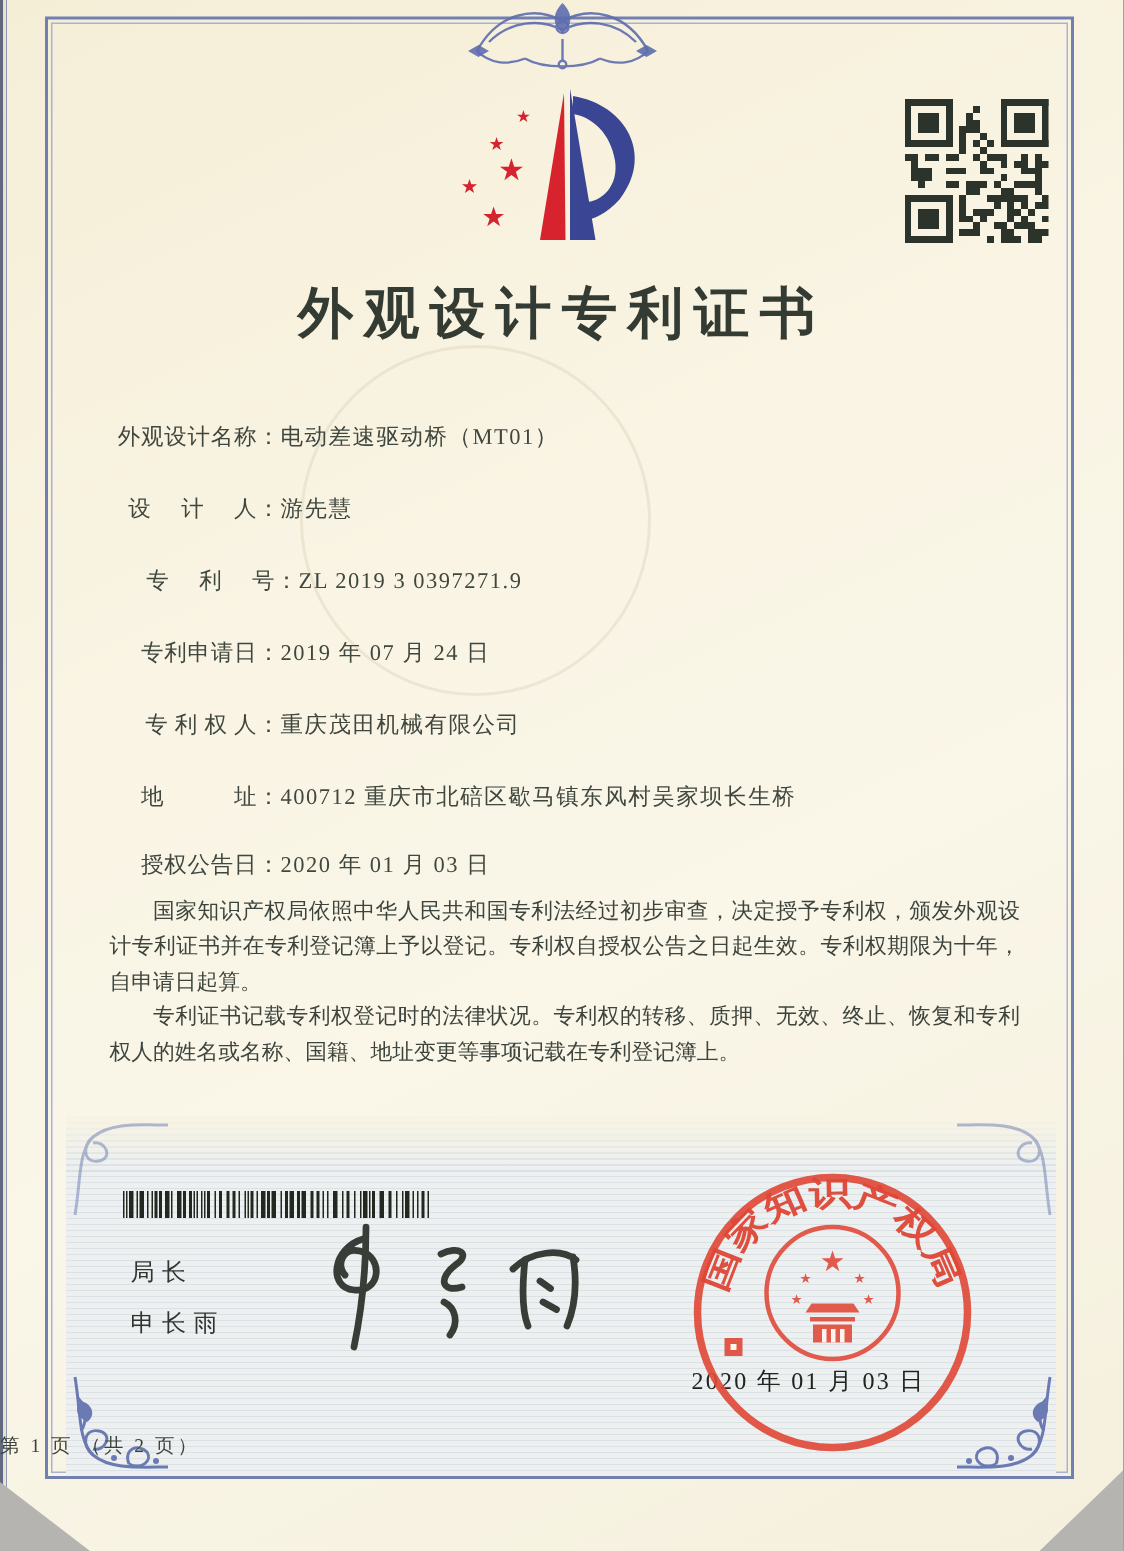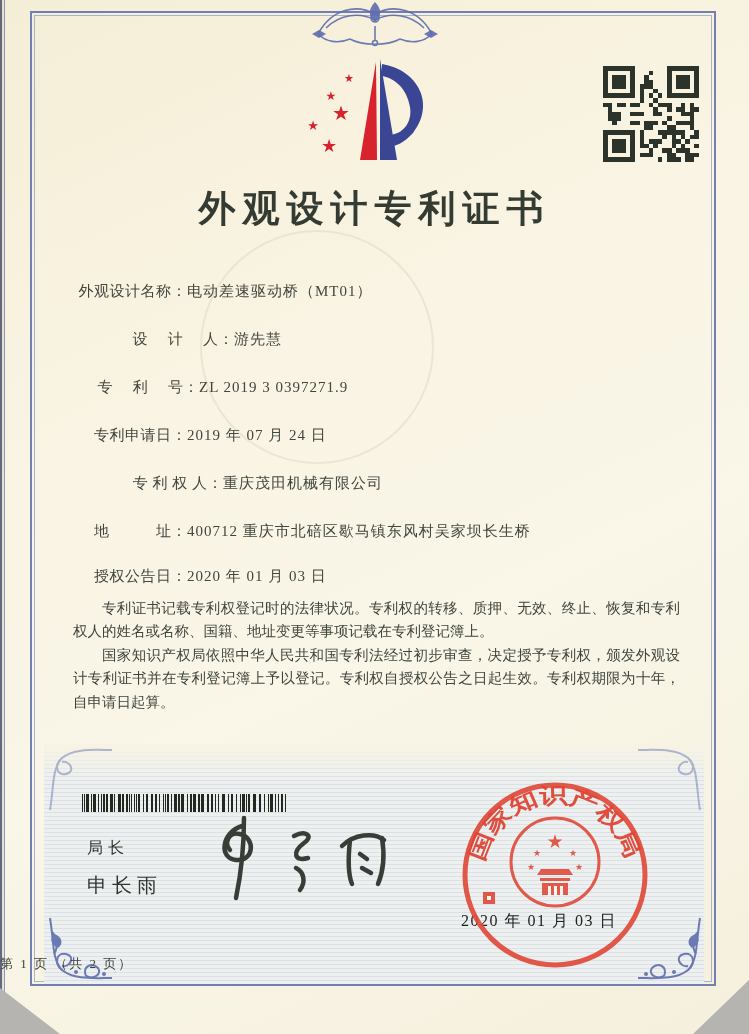--- a/index.html
+++ b/index.html
@@ -40,21 +40,21 @@
   .frow{position:absolute;left:75px;width:620px;height:20px;font-size:15px;color:#40473f;white-space:nowrap;}
   .flabel{display:inline-block;width:112px;letter-spacing:.5px;text-align:right;}
   .fvalue{letter-spacing:1px;}
   .pair2{position:absolute;left:295px;top:0;}
   .pair2 .flabel{width:auto;margin-right:8px;}
   .paras{position:absolute;left:73px;top:597px;width:607px;font-size:14.5px;line-height:23.4px;
     text-align:justify;color:#3d443d;}
   .paras p{margin:0;text-indent:2em;}
   .sig-title{position:absolute;left:87px;top:838px;font-size:16px;letter-spacing:5px;
     font-family:"Liberation Sans","DejaVu Sans",sans-serif;color:#30362f;}
-  .sig-name{position:absolute;left:87px;top:872px;font-size:20px;letter-spacing:5px;
+  .sig-name{position:absolute;left:87px;top:872px;font-size:16px;letter-spacing:5px;
     font-family:Liberation Mono, monospace;color:#30362f;}
   .seal-date{position:absolute;left:461px;top:911px;font-size:16px;letter-spacing:1.5px;
     color:#20241f;z-index:4;white-space:nowrap;}
   .page-num{position:absolute;left:0;top:955px;width:100%;font-size:13px;
     letter-spacing:2px;color:#3b423b;}
   .back-note{position:absolute;left:0;top:1003px;width:100%;text-align:center;font-size:14px;
     letter-spacing:5px;color:#3a413a;}
   svg{display:block;}
   .abs{position:absolute;}
 </style>
@@ -234,42 +234,42 @@
         <rect x="18" y="20" width="1" height="1"></rect>
         <rect x="19" y="20" width="1" height="1"></rect>
       </g>
   </svg>
 
   <h1 class="doc-title">外观设计专利证书</h1>
 
   <div class="frow" style="top:282px;">
     <span class="flabel">外观设计名称：</span><span class="fvalue">电动差速驱动桥（MT01）</span>
   </div>
-  <div class="frow" style="top:330px;margin-left:47px;">
+  <div class="frow" style="top:330px;">
     <span class="flabel">设　 计　 人：</span><span class="fvalue">游先慧</span>
   </div>
   <div class="frow" style="top:378px;margin-left:12px;">
     <span class="flabel">专　 利　 号：</span><span class="fvalue">ZL 2019 3 0397271.9</span>
   </div>
   <div class="frow" style="top:426px;">
     <span class="flabel">专利申请日：</span><span class="fvalue">2019 年 07 月 24 日</span>
   </div>
-  <div class="frow" style="top:474px;margin-left:36px;">
+  <div class="frow" style="top:474px;">
     <span class="flabel">专 利 权 人：</span><span class="fvalue">重庆茂田机械有限公司</span>
   </div>
   <div class="frow" style="top:522px;">
     <span class="flabel">地　　　址：</span><span class="fvalue">400712 重庆市北碚区歇马镇东风村吴家坝长生桥</span>
   </div>
   <div class="frow" style="top:567px;">
     <span class="flabel">授权公告日：</span><span class="fvalue">2020 年 01 月 03 日</span>
   </div>
 
   <div class="paras">
+    <p>国家知识产权局依照中华人民共和国专利法经过初步审查，决定授予专利权，颁发外观设计专利证书并在专利登记簿上予以登记。专利权自授权公告之日起生效。专利权期限为十年，自申请日起算。</p>
     <p>专利证书记载专利权登记时的法律状况。专利权的转移、质押、无效、终止、恢复和专利权人的姓名或名称、国籍、地址变更等事项记载在专利登记簿上。</p>
-    <p>国家知识产权局依照中华人民共和国专利法经过初步审查，决定授予专利权，颁发外观设计专利证书并在专利登记簿上予以登记。专利权自授权公告之日起生效。专利权期限为十年，自申请日起算。</p>
   </div>
 
   <div class="panel">
     <div class="panel-fade"></div>
   </div>
   <svg class="ornament-corner oc-bl" viewBox="0 0 74 74">
     <g stroke="#6b7ab2" stroke-width="2" fill="none">
       <path d="M4,10 C8,34 6,52 16,62 C28,72 48,70 66,70"></path>
       <path d="M16,62 C8,56 10,44 20,46 C30,48 24,60 16,58"></path>
       <path d="M40,68 C36,58 46,54 52,60 C56,66 48,72 40,68"></path>

